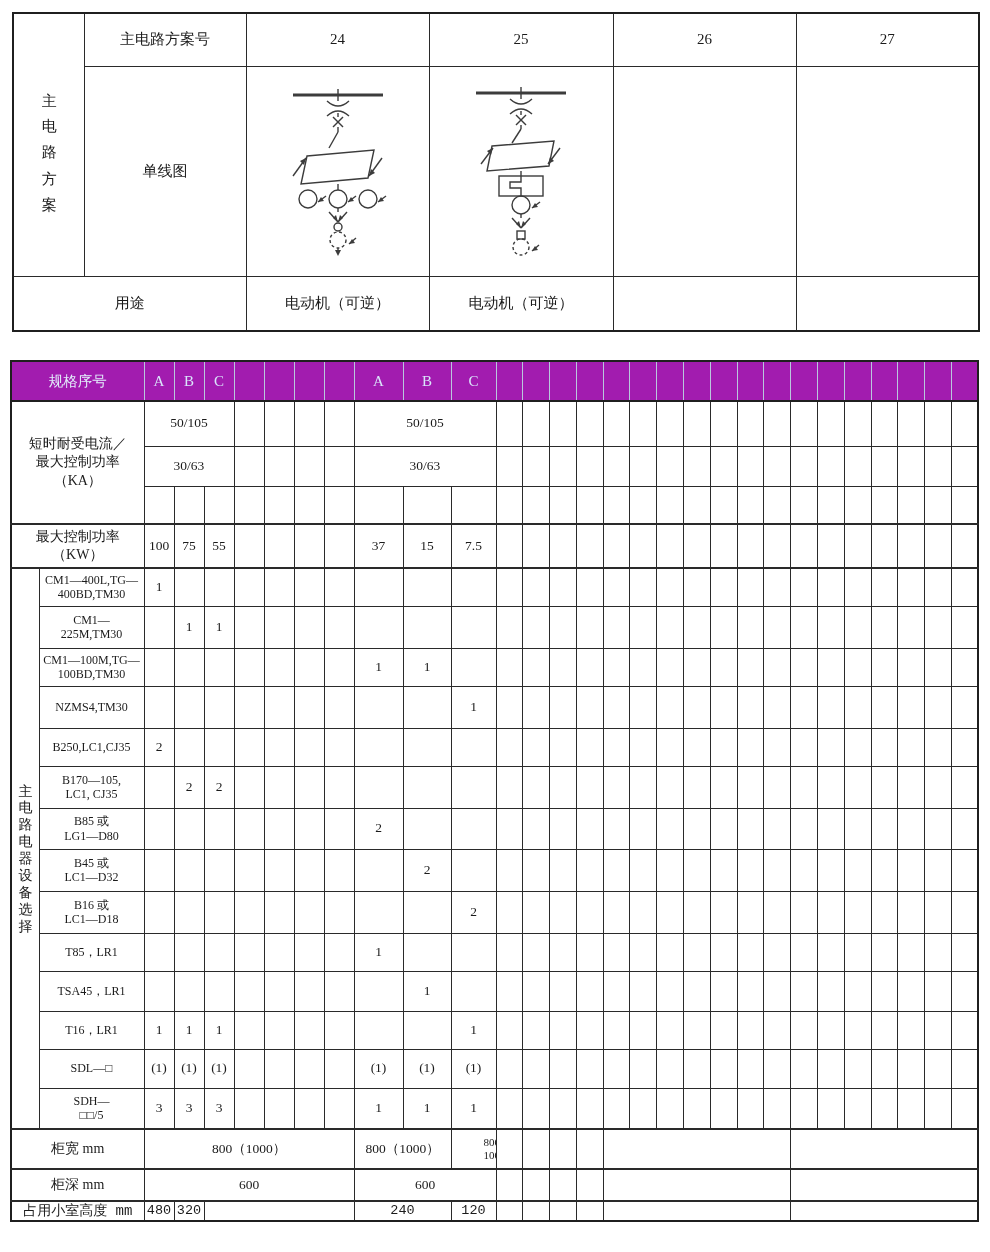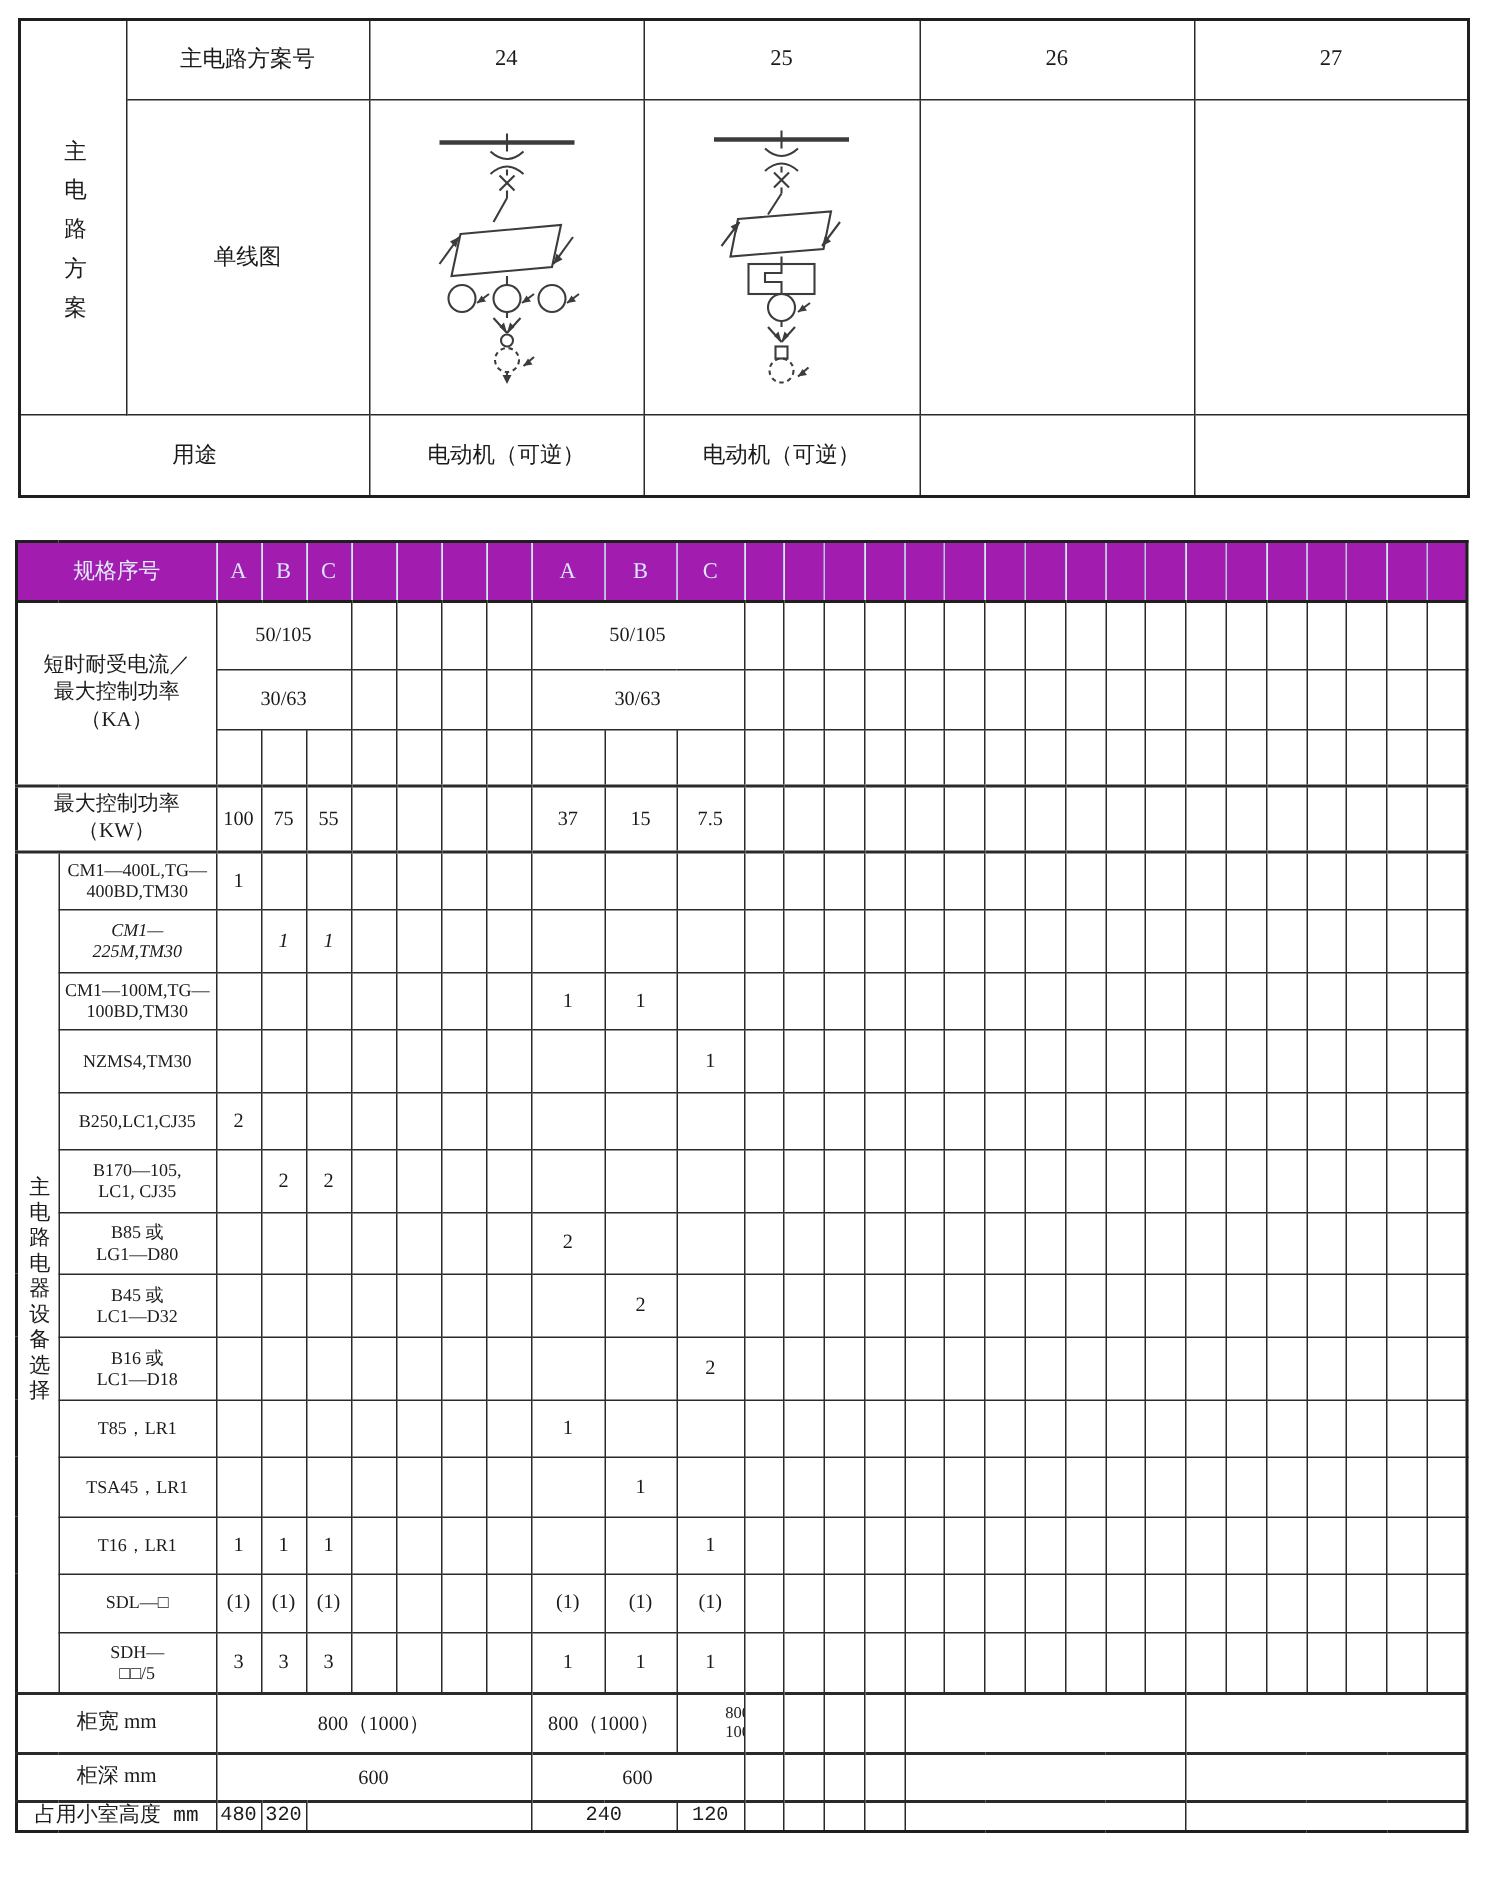--- a/index.html
+++ b/index.html
@@ -355,21 +355,21 @@
           <td></td>
           <td></td>
           <td></td>
           <td></td>
           <td></td>
           <td></td>
           <td></td>
           <td></td>
           <td></td>
         </tr>
-        <tr style="height: 42px; font-style: italic;">
+        <tr style="height: 42px;">
           <td class="dev">CM1—
 225M,TM30</td>
           <td></td>
           <td>1</td>
           <td>1</td>
           <td></td>
           <td></td>
           <td></td>
           <td></td>
           <td></td>

